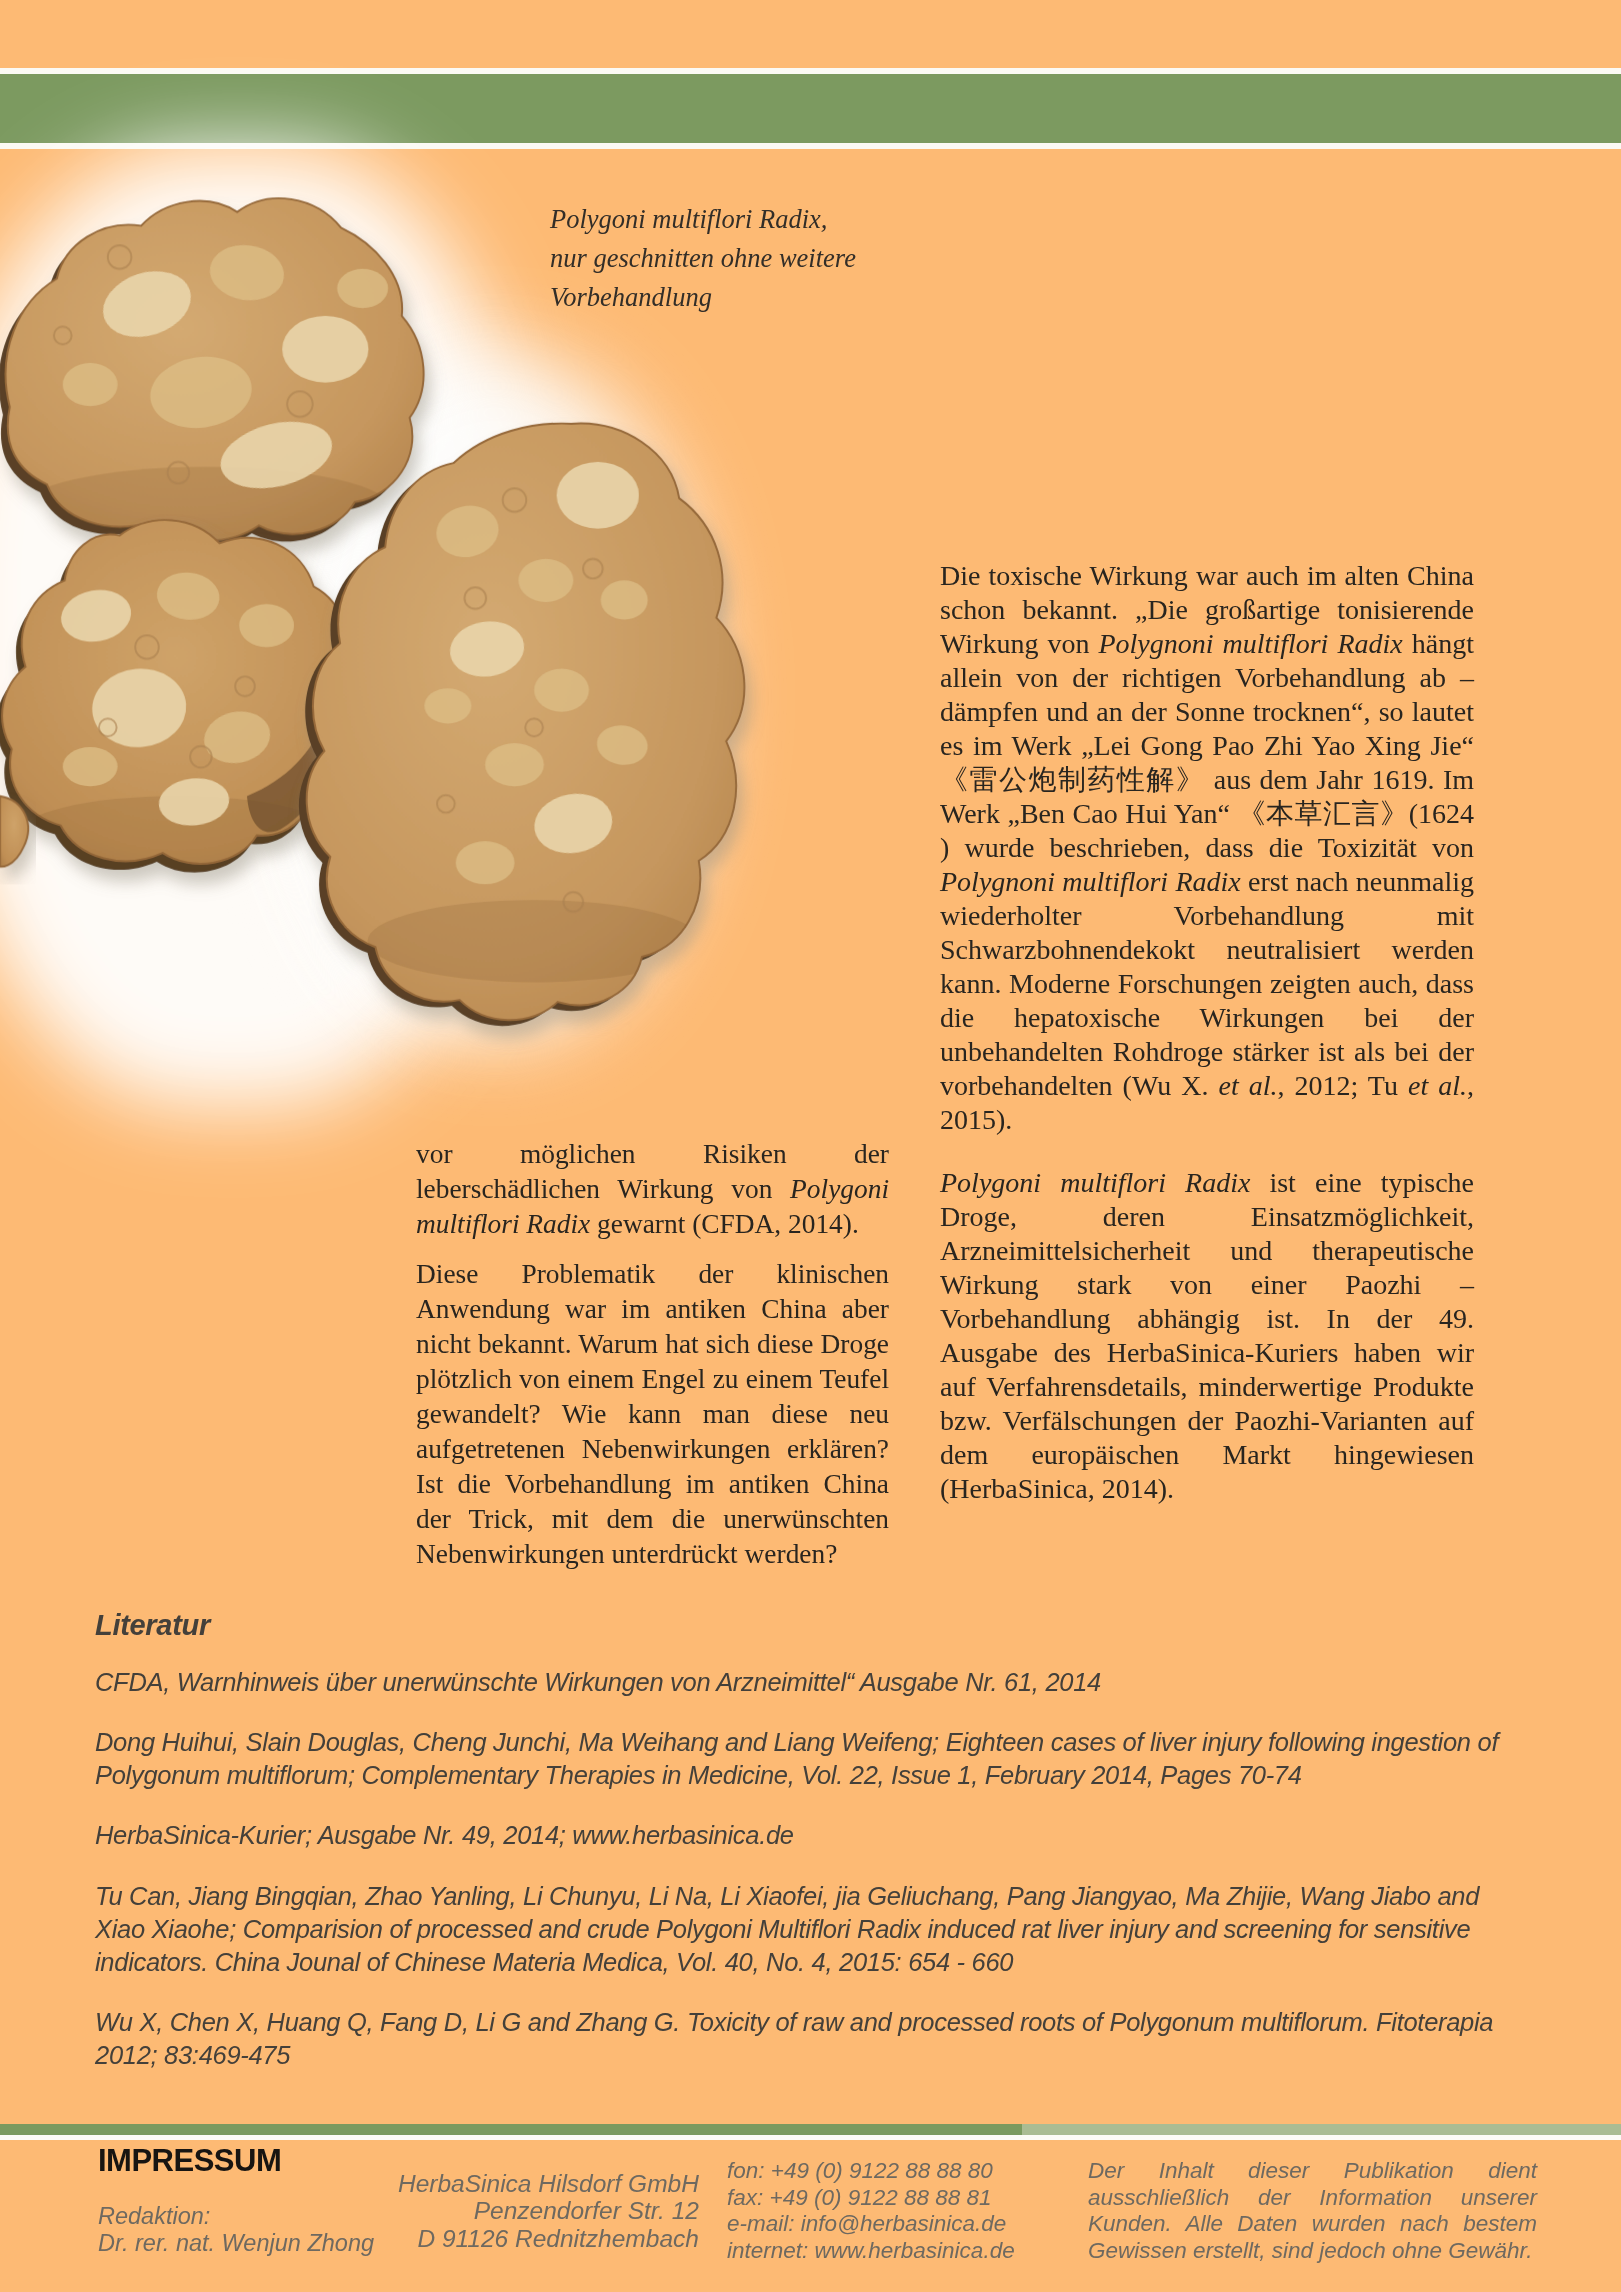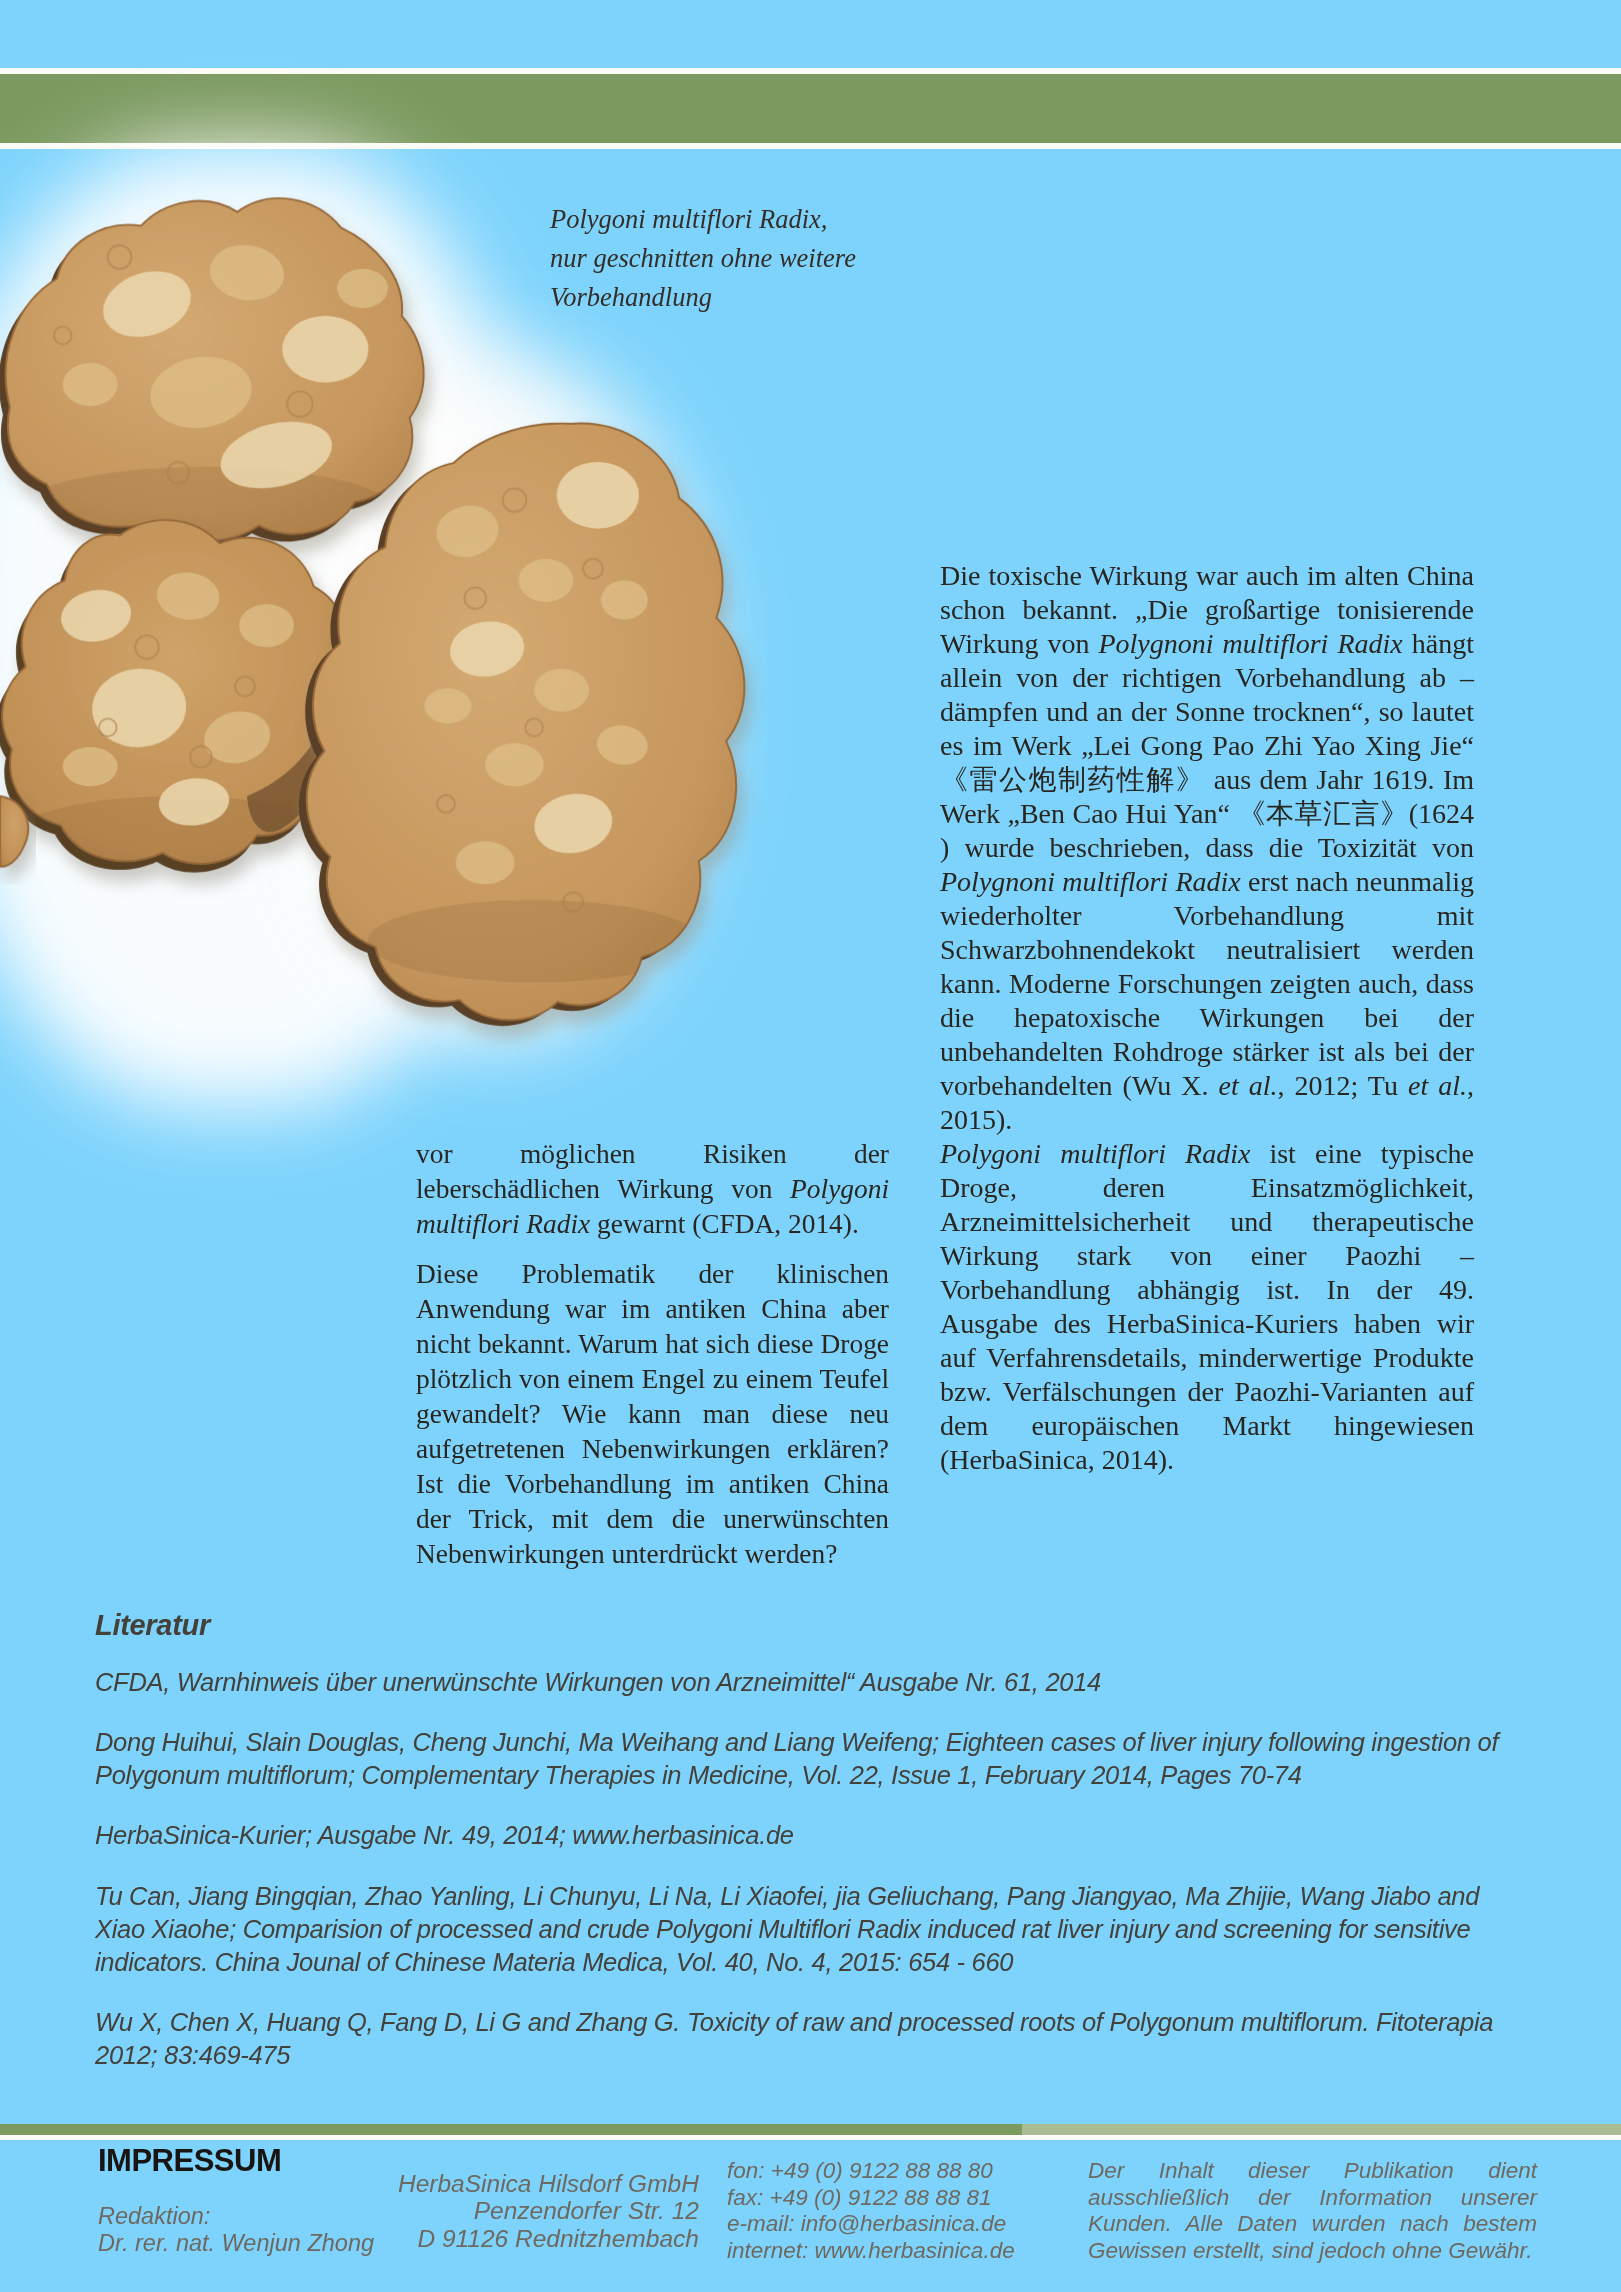--- a/index.html
+++ b/index.html
@@ -24,21 +24,21 @@
   .caption { position:absolute; left:550px; top:200px; width:333px;
              font-style:italic; font-size:26.5px; line-height:39px; color:#332e28; }
 
   
   .col p { margin:0; text-align:justify; }
   .col-mid   { position:absolute; left:416px;  top:1137px; width:473px;
                font-size:27.4px; line-height:35px; }
   .col-mid   p + p { margin-top:15px; }
   .col-right { position:absolute; left:940px; top:559px; width:534px;
                font-size:28px; line-height:34px; }
-  .col-right p + p { }
+  .col-right p + p { margin-top:29px; }
   .it { font-style:italic; }
 
   
   .literature { position:absolute; left:95px; top:1609px; width:1423px;
                 font-family:"Liberation Sans", sans-serif; font-style:italic;
                 color:#44403a; letter-spacing:-0.3px; }
   .lit-heading { font-size:29px; font-weight:600; margin:0 0 23.5px 0; }
   .literature p.ref { font-size:25.5px; line-height:33px; margin:0 0 27.4px 0; }
 
   
@@ -52,21 +52,21 @@
                font-size:31px; color:#181512; letter-spacing:-0.5px; }
   .f-col1 { position:absolute; left:98px; top:2203px; font-style:italic; font-size:23.5px; line-height:26.5px; }
   .f-col2 { position:absolute; left:398px; top:2170px; font-style:italic; font-size:24.5px; line-height:27.4px;text-align:right; }
   .f-col3 { position:absolute; left:727px; top:2158px; font-style:italic; font-size:22.5px; line-height:26.5px; }
   .f-col4 { position:absolute; left:1088px; top:2158px; width:449px;
             font-style:italic; font-size:22.5px; line-height:26.5px; text-align:justify; }
 </style>
 </head>
 <body>
 
-<div class="page" style="background: #7dd3fc;">
+<div class="page" style="background: #fdba74;">
 
   <div class="topbar-hl"></div>
   <div class="topbar" style="background: rgb(124, 154, 96);"></div>
   <div class="topbar-ul"></div>
 
   <div class="photo-bg1"></div>
   <div class="photo-bg2"></div>
 
   <svg class="photo-svg" width="784" height="990" viewBox="0 0 800 1010">
     <defs>

